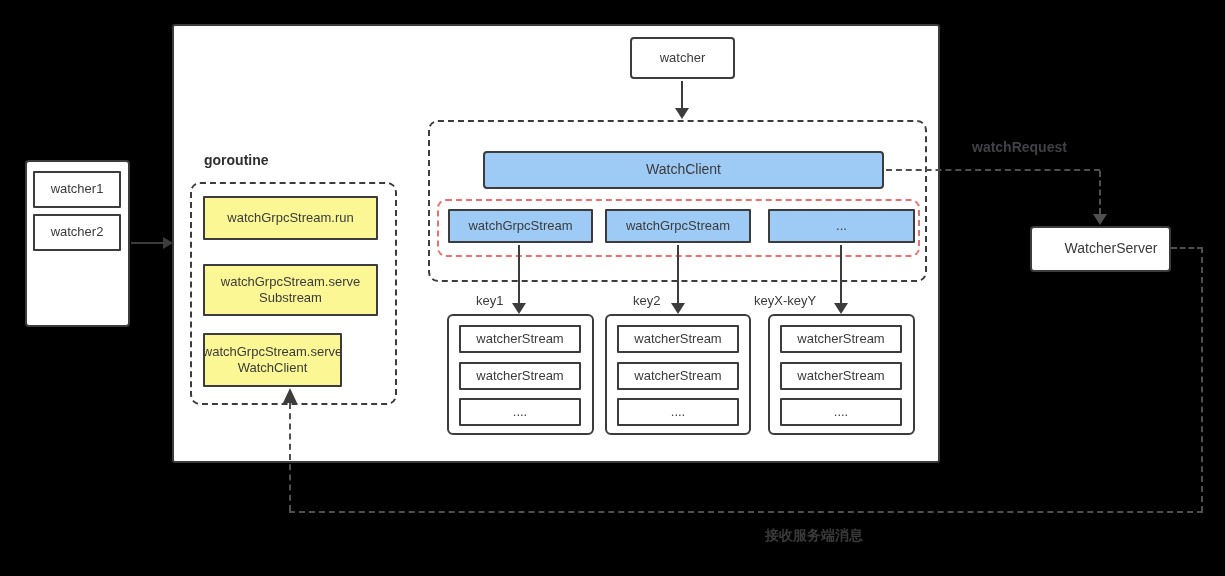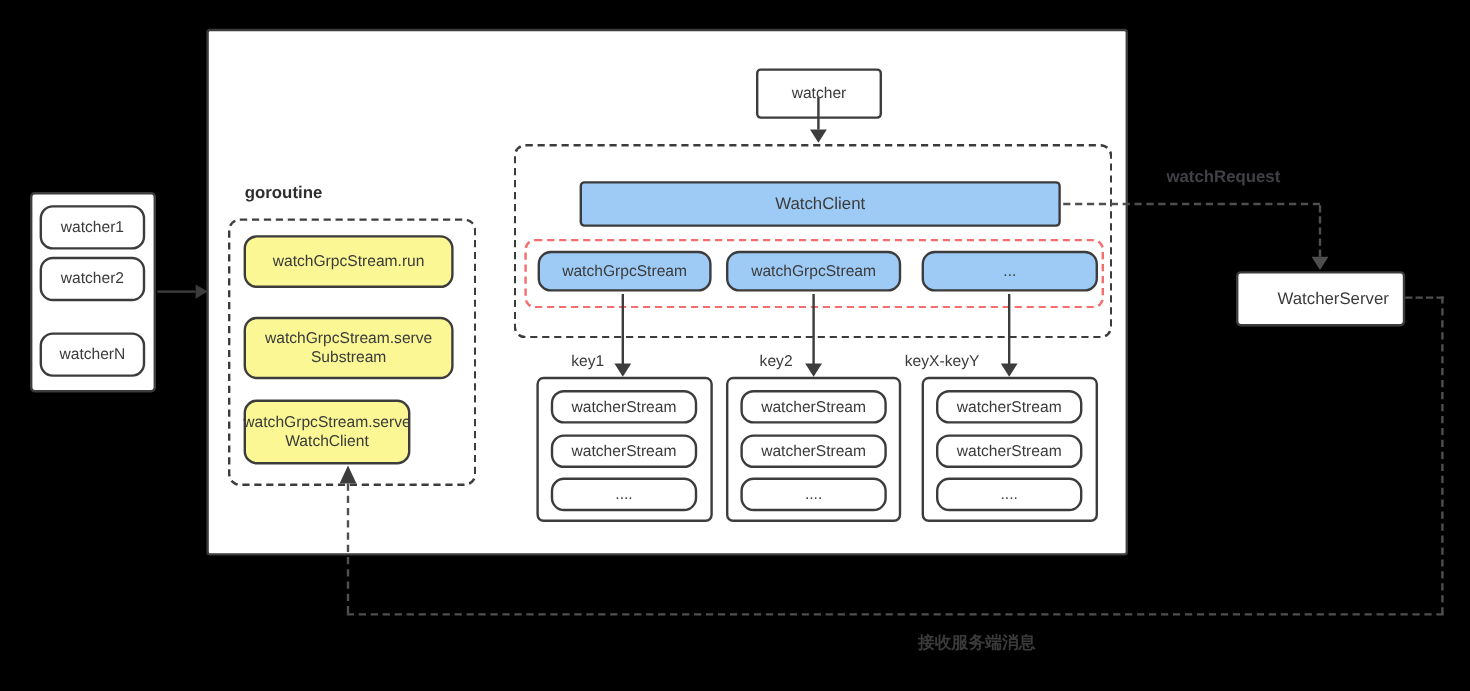--- a/index.html
+++ b/index.html
@@ -1,20 +1,20 @@
 <!DOCTYPE html>
 <html><head>
 <meta charset="utf-8">
 <style>
   html,body{margin:0;padding:0;background:#000;}
   body{font-family:"Liberation Sans", sans-serif;}
   #canvas{position:relative;width:1225px;height:576px;background:#000;overflow:hidden;}
 
   .box{position:absolute;box-sizing:border-box;background:#fff;border:2px solid #3c3c3c;
-       border-radius:11px;display:flex;align-items:center;justify-content:center;
+       border-radius:1px;display:flex;align-items:center;justify-content:center;
        font-size:13px;color:#3b3b3b;text-align:center;line-height:1.25;}
   .shadow{box-shadow:2px 2px 3px rgba(0,0,0,0.35);padding-left:21px;}
   .blue{background:#9ECBF5;}
   .yellow{background:#FAF794;}
   .dashed{position:absolute;box-sizing:border-box;border:2px dashed #3c3c3c;border-radius:10px;background:transparent;}
   .red-dash{border-color:#F56E6E;border-radius:9px;}
   .label{position:absolute;font-size:13px;color:#3b3b3b;white-space:nowrap;}
   .dim{color:#404046;font-weight:bold;font-size:14px;}
   .line-v{position:absolute;width:2px;background:#3c3c3c;}
   .line-h{position:absolute;height:2px;background:#3c3c3c;}
@@ -32,42 +32,39 @@
 
 <div id="canvas">
 
   <div class="box shadow" style="left:25px;top:160px;width:105px;height:167px;border-radius:4px;"></div>
   <div class="box" style="left:33px;top:171px;width:88px;height:37px;">
     <span>watcher1</span>
   </div>
   <div class="box" style="left:33px;top:214px;width:88px;height:37px;">
     <span>watcher2</span>
   </div>
-  <div class="box" style="left:33px;top:277px;width:88px;height:37px;">
-    <span>watcherN</span>
-  </div>
 
   <div class="line-h" style="left:131px;top:242px;width:32px;"></div>
   <div class="ah ah-right" style="left:163px;top:237px;"></div>
 
   <div class="box" style="left:172px;top:24px;width:768px;height:439px;border-radius:3px;align-items:flex-start;"></div>
 
   <div class="label" style="left:204px;top:152px;font-weight:bold;font-size:14px;color:#2e2e2e;">goroutine</div>
   <div class="dashed" style="left:190px;top:182px;width:207px;height:223px;"></div>
   <div class="box yellow" style="left:203px;top:196px;width:175px;height:44px;">
     <span style="padding:0 8px;">watchGrpcStream.run</span>
   </div>
   <div class="box yellow" style="left:203px;top:264px;width:175px;height:52px;">
     <span style="padding:0 0;">watchGrpcStream.serve Substream</span>
   </div>
   <div class="box yellow" style="left:203px;top:333px;width:139px;height:54px;">
     <span style="padding:0 14px;">watchGrpcStream.serve WatchClient</span>
   </div>
 
-  <div class="box" style="left:630px;top:37px;width:105px;height:42px;border-radius:4px;margin-top:20px;">
+  <div class="box" style="left:630px;top:37px;width:105px;height:42px;border-radius:4px;">
     <span>watcher</span>
   </div>
 
   <div class="line-v" style="left:681px;top:81px;height:27px;"></div>
   <div class="ah ah-down" style="left:675px;top:108px;"></div>
 
   <div class="dashed" style="left:428px;top:120px;width:499px;height:162px;"></div>
 
   <div class="box blue" style="left:483px;top:151px;width:401px;height:38px;border-radius:4px;font-size:14px;">
     <span>WatchClient</span>

